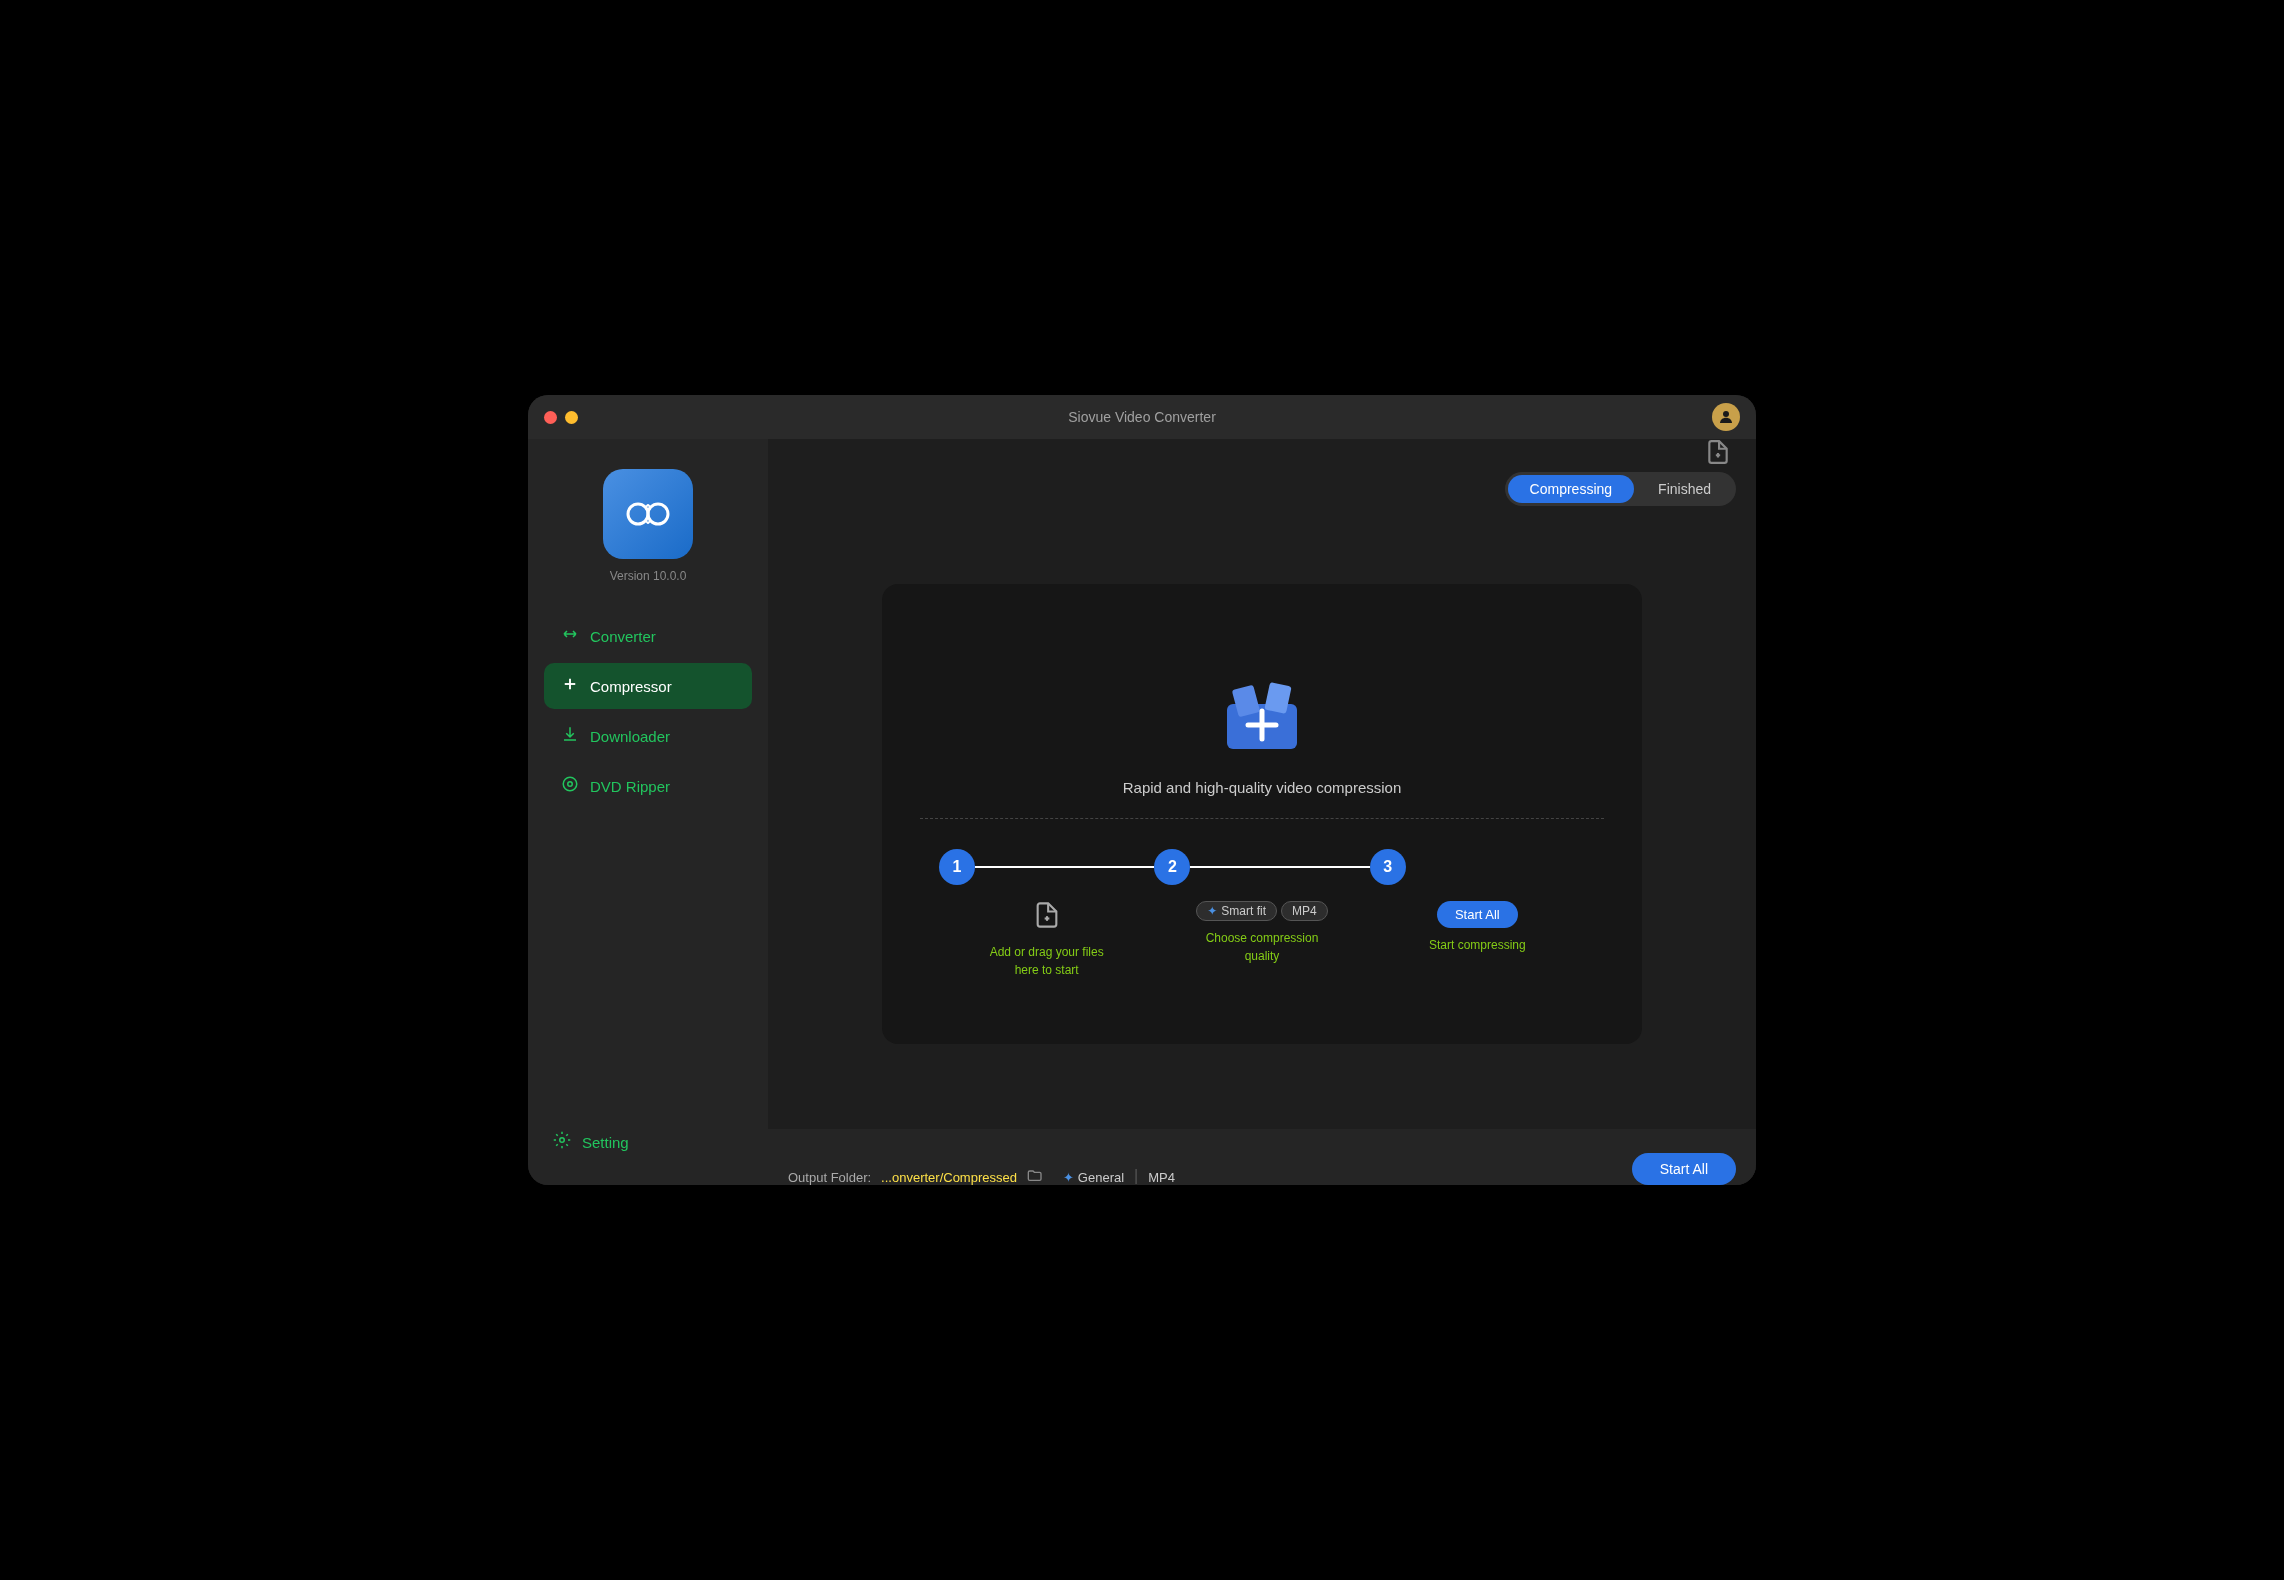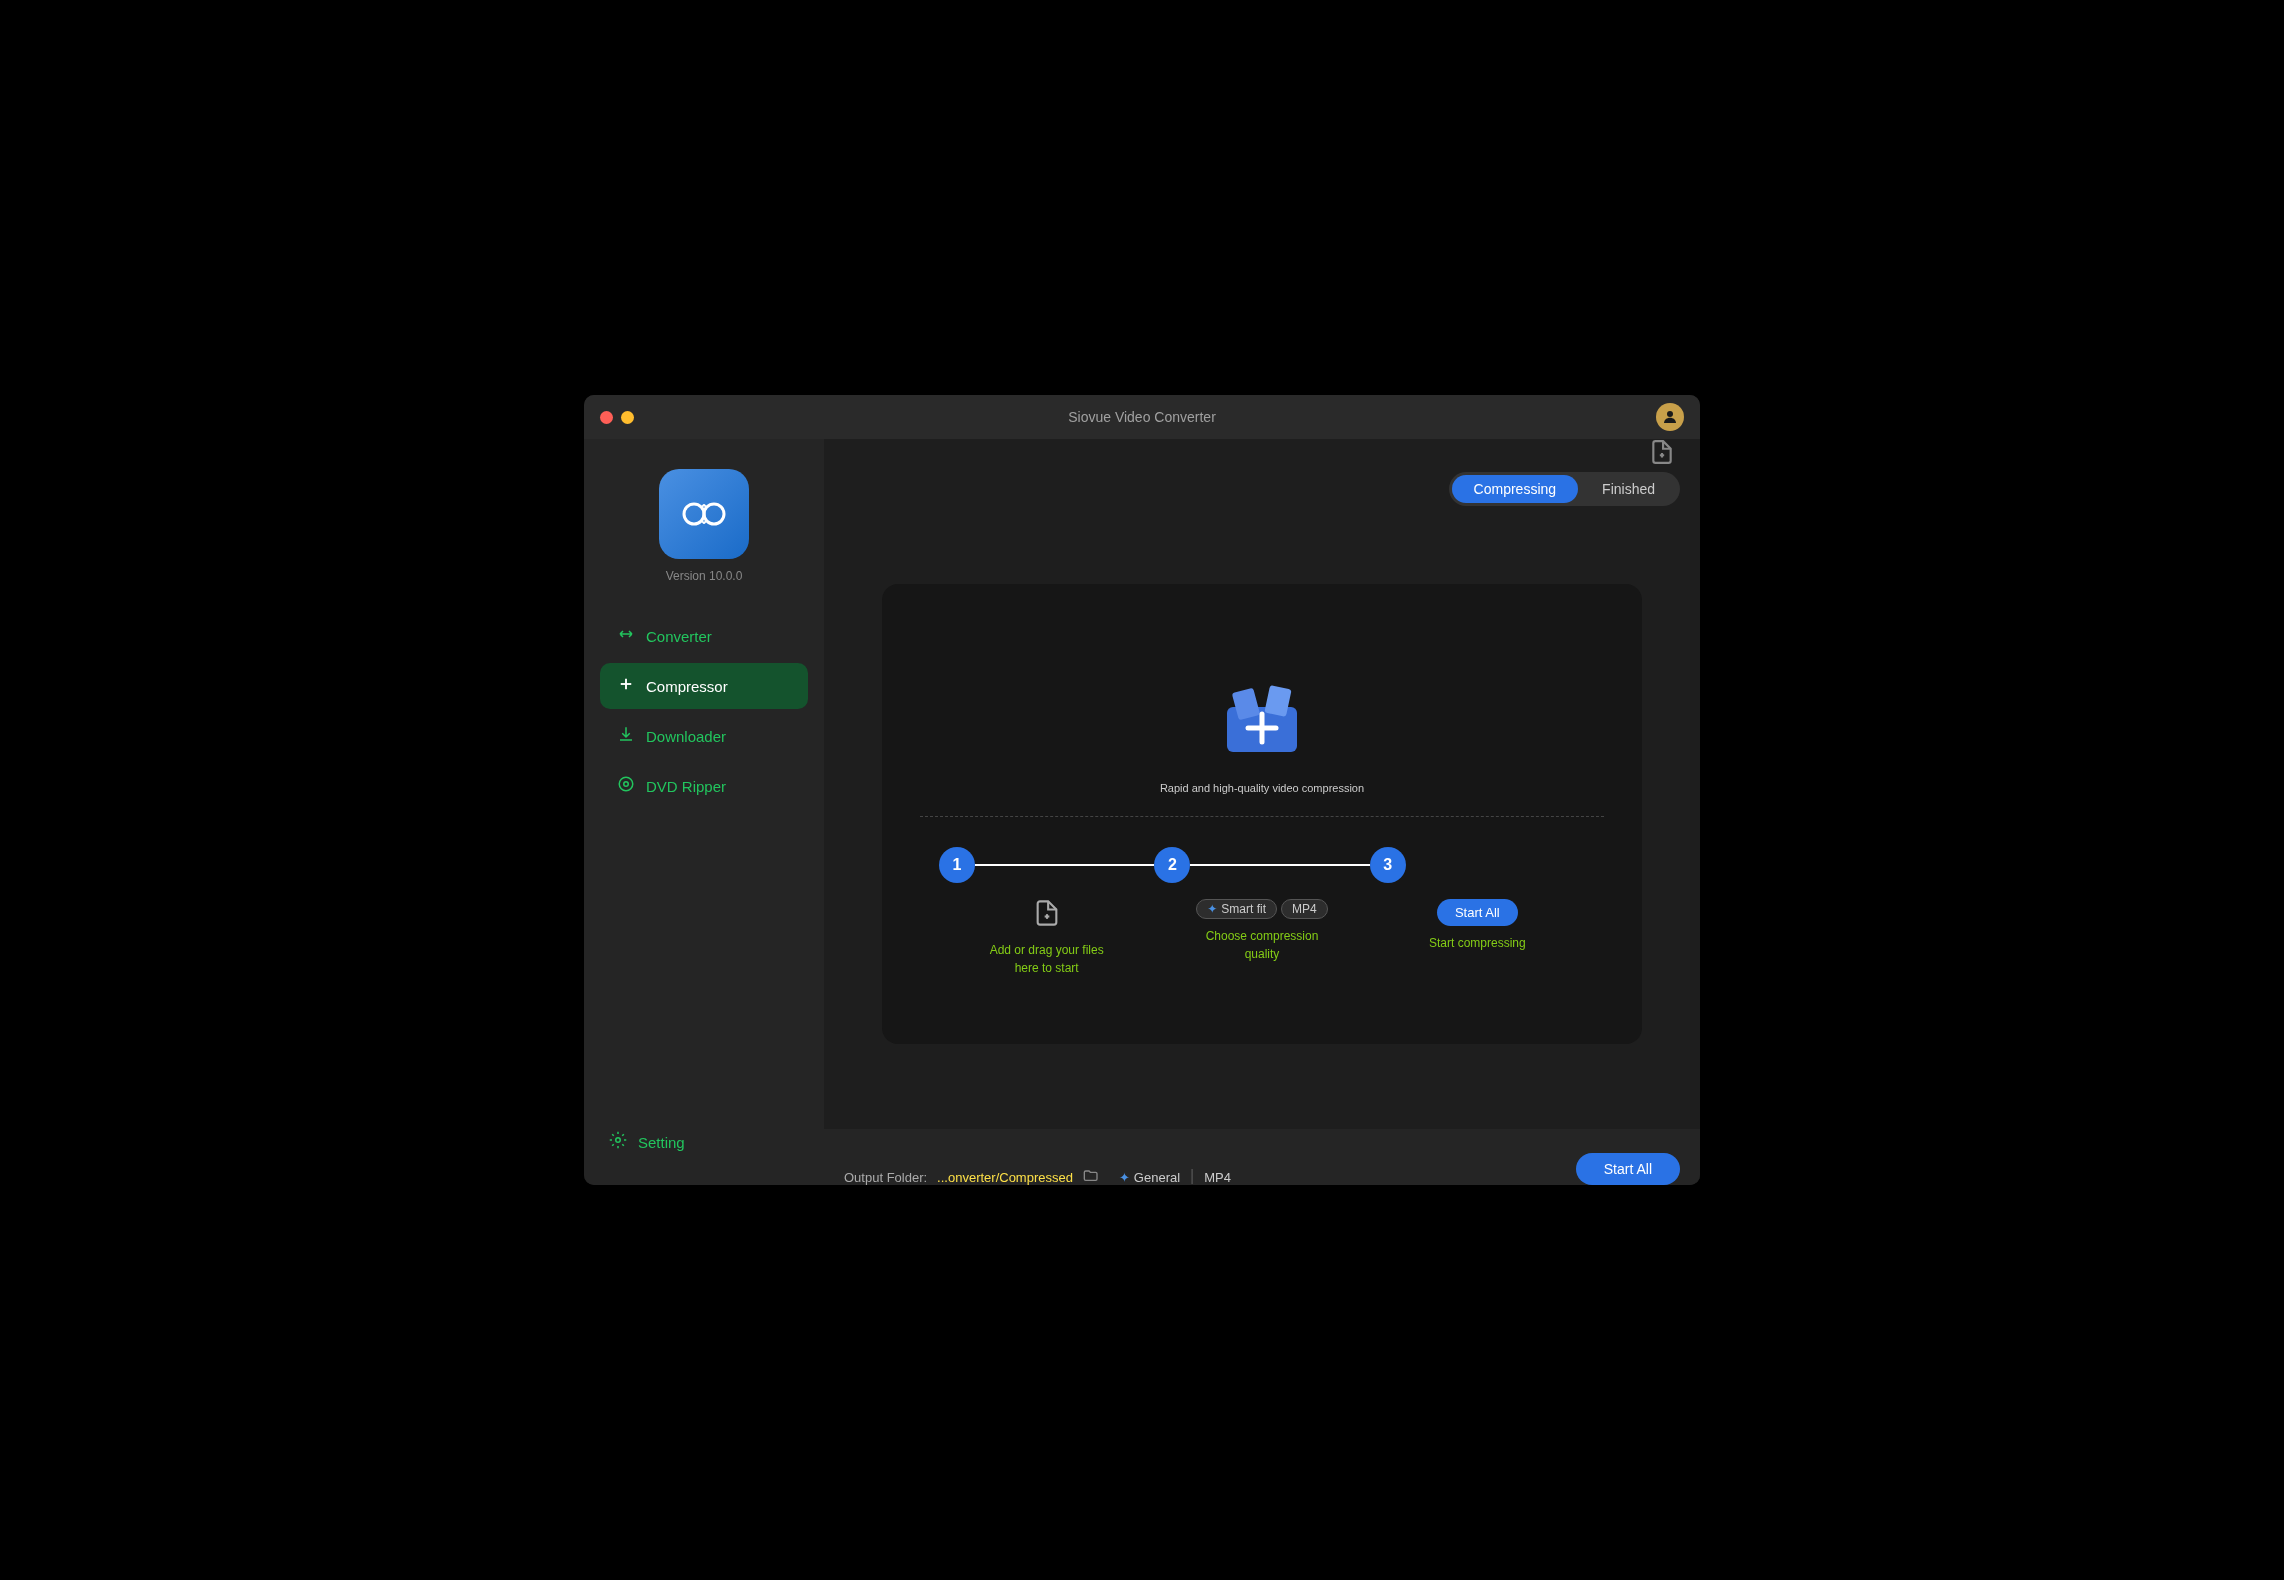--- a/index.html
+++ b/index.html
@@ -5,24 +5,24 @@
     * { box-sizing: border-box; margin: 0; padding: 0; }
     body {
       background: #000;
       display: flex;
       justify-content: center;
       align-items: center;
       min-height: 100vh;
       font-family: -apple-system, BlinkMacSystemFont, 'Segoe UI', sans-serif;
     }
     .window {
-      width: 1116px;
+      width: 1228px;
       height: 790px;
       background: #1e1e1e;
-      border-radius: 10px;
+      border-radius: 20px;
       overflow: hidden;
       display: flex;
       flex-direction: column;
       box-shadow: 0 20px 60px rgba(0,0,0,0.8);
     }
     .titlebar {
       background: #2a2a2a;
       height: 44px;
       display: flex;
       align-items: center;
@@ -203,21 +203,21 @@
     }
     .drop-zone-icon {
       margin-bottom: 16px;
     }
     .drop-zone-icon svg {
       width: 110px;
       height: 110px;
     }
     .drop-zone-title {
       color: #ccc;
-      font-size: 11px;
+      font-size: 15px;
       margin-bottom: 22px;
     }
     .divider-line {
       width: 90%;
       border-top: 1px dashed #444;
       margin-bottom: 30px;
     }
     
     .steps-container {
       display: flex;

